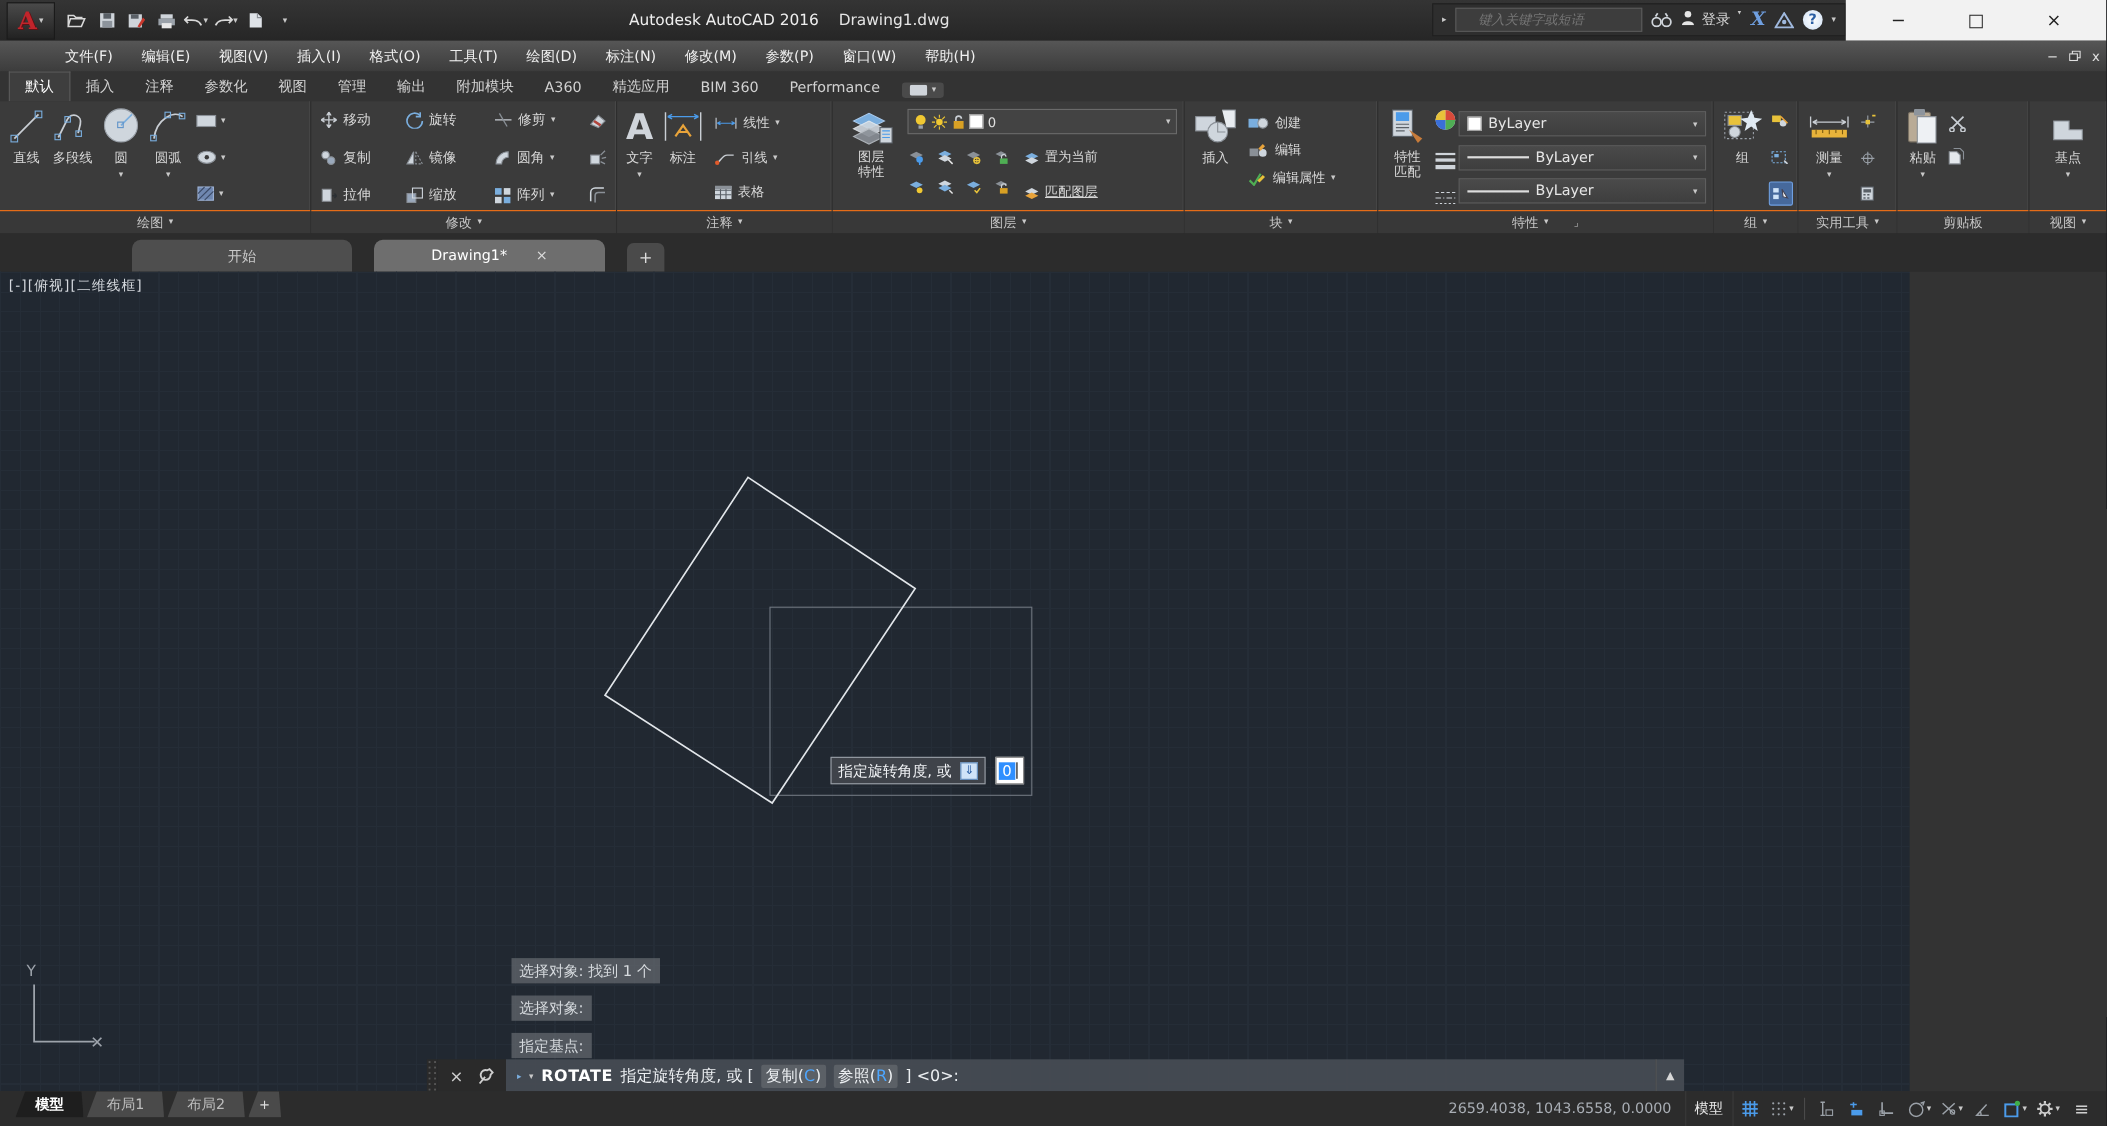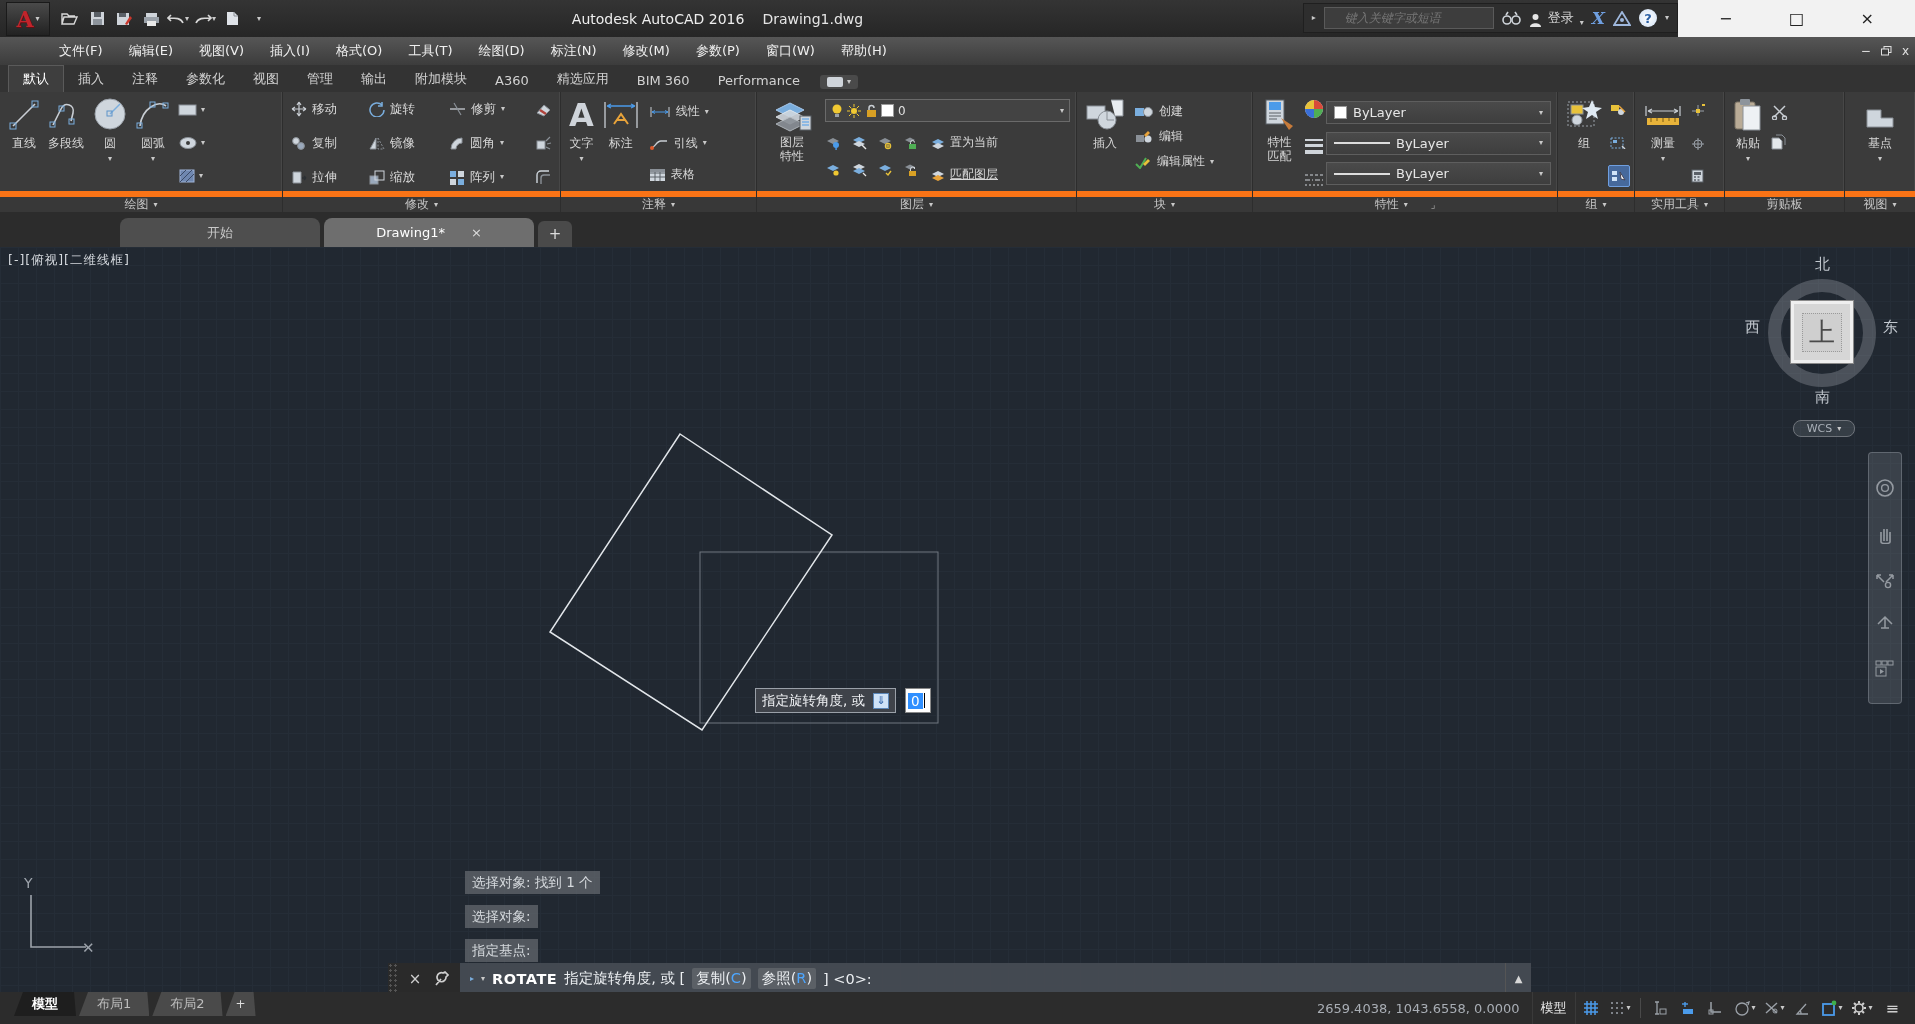--- a/index.html
+++ b/index.html
@@ -13,66 +13,66 @@
   .applogo .A { color:#c2242b; font-size:22px; font-weight:bold; font-family:"DejaVu Serif",serif; text-shadow:1px 1px 0 #601014; }
   .qat { display:flex; align-items:center; gap:3px; margin-left:8px; }
   .qbtn { width:24px; height:24px; display:flex; align-items:center; justify-content:center; border-radius:2px; }
   .qbtn svg { display:block; }
   .dd { font-size:8px; color:#c9c9c9; line-height:1; }
   .title-center { position:absolute; left:0; right:0; top:0; height:37px; display:flex; align-items:center; justify-content:center; gap:18px; pointer-events:none; transform:translateX(-240px); }
   .title-app { color:#eee; font-size:14px; }
   .title-doc { color:#e5e5e5; font-size:14px; }
   .title-right { position:absolute; right:237px; top:3px; height:30px; display:flex; align-items:center; gap:8px; background:#2e2e2e; padding:0 8px; border:1px solid #1f1f1f; }
   .searchbox { width:170px; height:22px; background:#3d3d3d; border:1px solid #5a5a5a; color:#9a9a9a; font-style:italic; font-size:12px; padding:0 20px; }
-  .signin { color:#d8d8d8; font-size:13px; display:flex; align-items:flex-end; gap:6px; }
+  .signin { color:#d8d8d8; font-size:13px; display:flex; align-items:flex-start; gap:6px;font-family:Liberation Mono, monospace; }
   .xchg { color:#6f9fe0; font-weight:bold; font-style:italic; font-size:17px; font-family:"DejaVu Serif",serif; }
   .helpq { width:18px; height:18px; border-radius:50%; background:radial-gradient(#fff,#cfe0f5); color:#2a5fa5; font-weight:bold; font-size:13px; display:flex; align-items:center; justify-content:center; }
   .wincontrols { position:absolute; right:0; top:0; width:237px; height:37px; background:#f2f2f2; display:flex; align-items:center; justify-content:space-evenly; }
   .winbtn { width:46px; height:30px; display:flex; align-items:center; justify-content:center; color:#222; font-size:16px; }
 
   
   .menubar { position:absolute; left:0; top:37px; width:1915px; height:28px; background:linear-gradient(#565656,#3c3c3c); display:flex; align-items:center; padding-left:46px; }
   .menu-item { padding:0 13px; color:#f0f0f0; font-size:13px; height:100%; display:flex; align-items:center; }
   .doc-controls { position:absolute; right:6px; top:0; height:100%; display:flex; align-items:center; gap:10px; color:#e0e0e0; font-size:12px; }
 
   
   .ribbontabs { position:absolute; left:0; top:65px; width:1915px; height:27px; background:#333; display:flex; align-items:flex-end; padding-left:8px; }
   .rtab { padding:4px 14px; color:#d2d2d2; font-size:13px; }
   .rtab.active { background:#3e3e3e; border:1px solid #5a5a5a; border-bottom:none; color:#fff; }
   .rtab-extra { margin-left:6px; display:flex; align-items:center; gap:4px; background:#4a4a4a; border-radius:3px; padding:2px 7px; margin-bottom:3px; }
 
   
   .ribbon { position:absolute; left:0; top:92px; width:1915px; height:120px; background:#3b3b3b; display:flex; }
   .panel { height:120px; border-right:1px solid #2d2d2d; box-shadow:inset -1px 0 0 #474747; display:flex; flex-direction:column; }
   .panel-content { flex:1; display:flex; align-items:stretch; padding:3px 4px 0 4px; overflow:hidden; }
-  .panel-label { height:21px; display:flex; align-items:center; justify-content:center; gap:5px; color:#c6c6c6; font-size:12px; border-top:6px solid #f97316; background:#383838; }
+  .panel-label { height:21px; display:flex; align-items:center; justify-content:center; gap:5px; color:#c6c6c6; font-size:12px; border-top:1px solid #f97316; background:#383838; }
   .bigbtn { display:flex; flex-direction:column; align-items:center; justify-content:flex-start; padding:3px 4px 0 4px; gap:3px; color:#d8d8d8; font-size:12px; border-radius:2px; }
   .bigbtn .icon { height:34px; display:flex; align-items:center; justify-content:center; }
   .minicol { display:flex; flex-direction:column; justify-content:space-between; padding:4px 2px; }
   .minibtn { display:flex; align-items:center; gap:3px; height:22px; padding:0 2px; border-radius:2px; }
   .smallrow { display:flex; align-items:center; gap:5px; height:25px; color:#d8d8d8; font-size:12px; padding:0 3px; }
   .mod-grid { display:flex; flex-direction:column; justify-content:space-between; padding:2px 0; }
   .mod-row { display:flex; align-items:flex-start; }
   .mod-cell { display:flex; align-items:center; gap:5px; color:#d8d8d8; font-size:12.5px; height:24px; padding:0 4px; }
   .combo { display:flex; align-items:center; gap:4px; background:#434343; border:1px solid #6a6a6a; height:23px; padding:0 5px; color:#e0e0e0; }
   .swatch { width:13px; height:13px; background:#fff; border:1px solid #999; }
   .prop-dd { display:flex; align-items:center; gap:6px; background:linear-gradient(#4a4a4a,#3e3e3e); border:1px solid #5e5e5e; height:23px; padding:0 7px; color:#e6e6e6; font-size:13px; margin:2px 0; width:225px; }
   .prop-dd .grow { flex:1; }
   .lineThin { display:inline-block; width:56px; height:2px; background:#ddd; }
 
   
-  .filetabs { position:absolute; left:0; top:212px; width:1915px; height:35px; background:#2c2c2c; display:flex; align-items:flex-end; padding-left:120px; gap:4px; }
+  .filetabs { position:absolute; left:0; top:212px; width:1915px; height:35px; background:#2c2c2c; display:flex; align-items:flex-end; padding-left:120px; gap:20px; }
   .ftab { height:29px; display:flex; align-items:center; justify-content:center; gap:26px; padding:0 26px; font-size:13px; border-radius:8px 8px 0 0; }
   .ftab.start { background:#4e4e4e; color:#c9c9c9; width:200px; }
   .ftab.active { background:#6e6e6e; color:#fff; width:210px; }
   .ftab .x { color:#ddd; font-size:13px; }
   .ftab-plus { width:34px; height:26px; background:#4a4a4a; border-radius:6px 6px 0 0; color:#ddd; display:flex; align-items:center; justify-content:center; font-size:15px; margin-bottom:0px; }
 
   
-  .canvas { position:absolute; left:0; top:247px; width:1915px; height:745px; background-color:#212831;
+  .canvas { position:absolute; left:0; top:247px; width:1736px; height:745px; background-color:#212831;
     background-image:
       repeating-linear-gradient(to right, #252d37 0 1px, transparent 1px 18px),
       repeating-linear-gradient(to bottom, #252d37 0 1px, transparent 1px 18px),
       repeating-linear-gradient(to right, #2d3644 0 1px, transparent 1px 90px),
       repeating-linear-gradient(to bottom, #2d3644 0 1px, transparent 1px 90px);
     overflow:hidden; }
   .vp-label { position:absolute; left:8px; top:5px; color:#d5d9de; font-size:12.5px; letter-spacing:1px; }
   .cv-shapes { position:absolute; left:0; top:0; }
 
   

